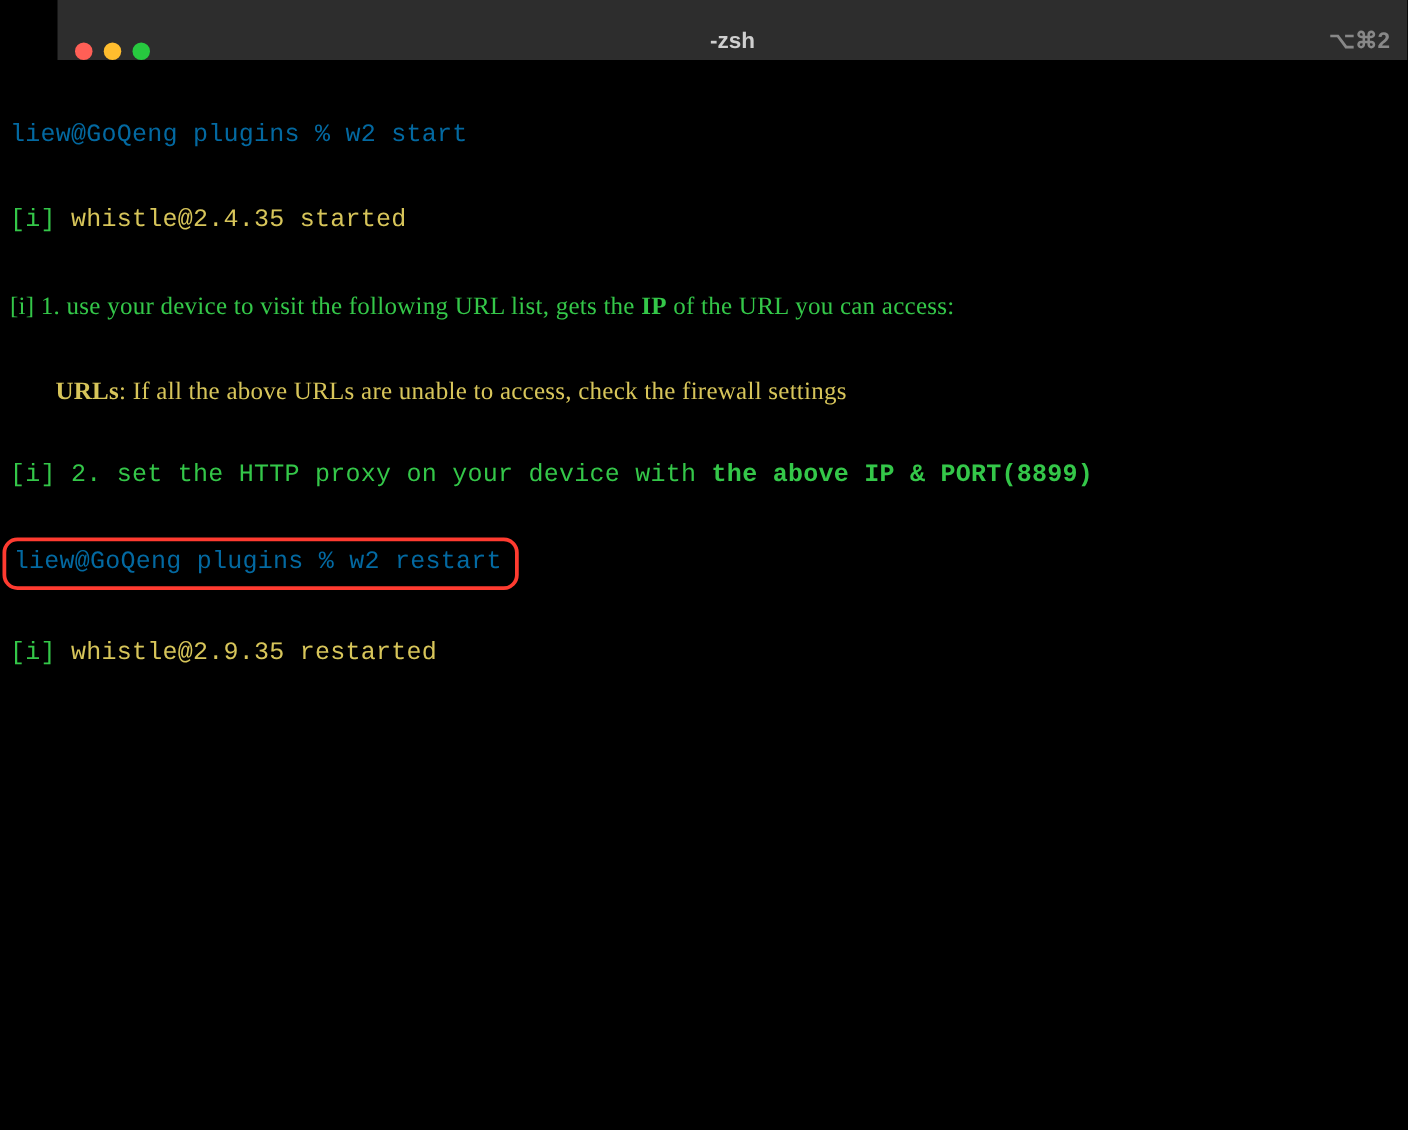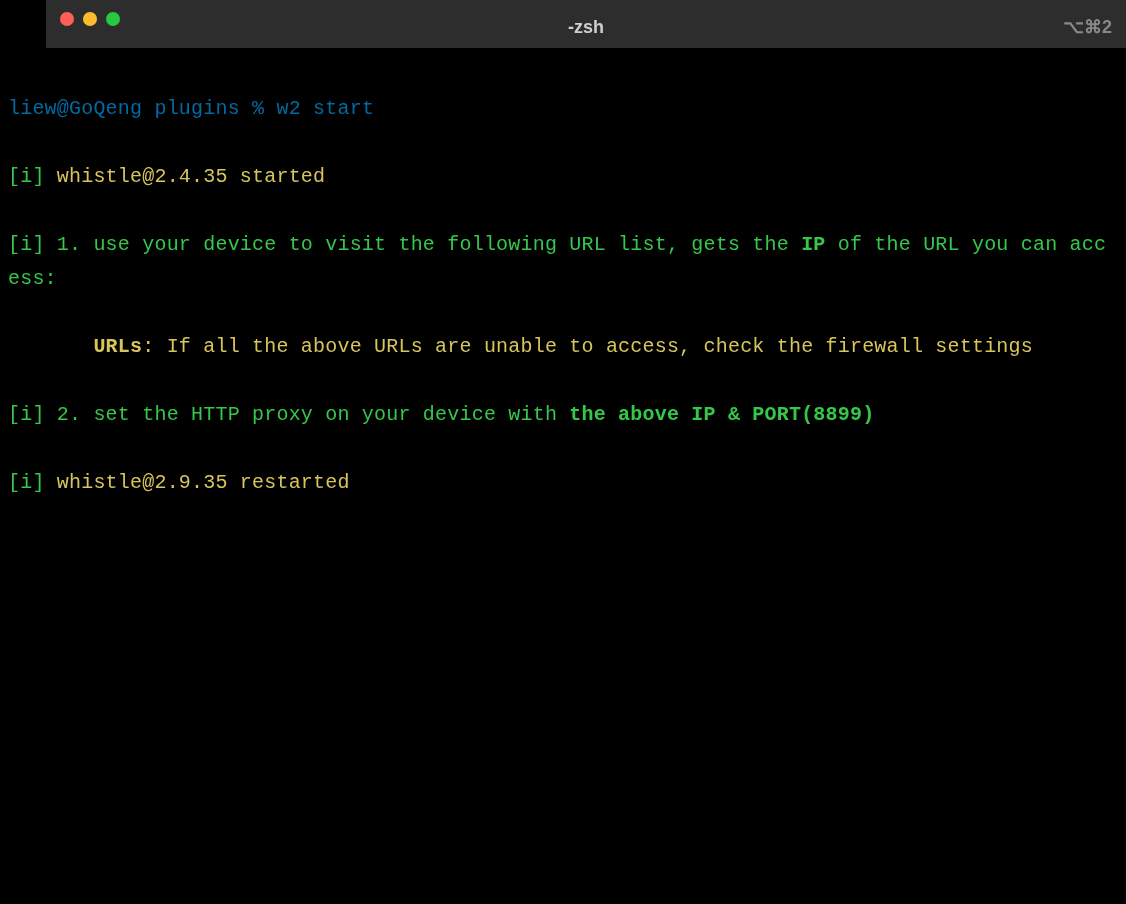--- a/index.html
+++ b/index.html
@@ -8,23 +8,23 @@
     background: #000;
     font-family: Menlo, Monaco, "Courier New", monospace;
     font-size: 20px;
     line-height: 1.7;
     color: #ccc;
   }
   .titlebar {
     height: 48px;
     background: #2d2d2d;
     display: flex;
-    align-items: flex-start;
+    align-items: flex-end;
     position: relative;
-    padding: 12px 14px;
+    padding: 0 14px;
     margin-left: 46px;
   }
   .traffic-lights { display: flex; gap: 9px; align-items: center; }
   .tl { width: 14px; height: 14px; border-radius: 50%; display: block; }
   .tl.red { background: #ff5f56; }
   .tl.yellow { background: #ffbd2e; }
   .tl.green { background: #27c93f; }
   .title {
     position: absolute;
     left: 50%;
@@ -43,21 +43,21 @@
   }
   .terminal {
     padding: 10px 8px 8px 8px;
     white-space: pre;
     letter-spacing: 0.2px;
   }
   .terminal .green { color: #34c749; }
   .terminal .yellow { color: #d7c55a; }
   .terminal .white { color: #0369a1; }
   .terminal .bold { font-weight: 700; }
-  .wrapline { white-space: pre-wrap; word-break: break-all; }
+  .wrapline { white-space: pre-wrap; word-break: break-all; font-family: Liberation Serif, serif; }
   .highlight-box {
     display: inline-block;
     border: 3px solid #ff3b30;
     border-radius: 12px;
     padding: 0 10px 2px 6px;
     margin-left: -6px;
     margin-top: -2px;
   }
 </style>
 </head>
@@ -72,20 +72,21 @@
   <div class="title">-zsh</div>
   <div class="titlebar-right">⌥⌘2</div>
 </div>
 
 <div class="terminal">
 <div><span class="white">liew@GoQeng</span><span class="white"> </span><span class="white">plugins</span><span class="white"> % </span><span class="white">w2 start</span></div>
 <div><span class="green">[i]</span><span class="yellow"> whistle@2.4.35 started</span></div>
 <div class="wrapline"><span class="green">[i]</span><span class="green"> 1. use your device to visit the following URL list, gets the </span><span class="green bold">IP</span><span class="green"> of the URL you can access:</span></div>
 <div class="wrapline"><span>       </span><span class="yellow bold">URLs</span><span class="yellow">: If all the above URLs are unable to access, check the firewall settings</span></div>
 <div><span class="green">[i]</span><span class="green"> 2. set the HTTP proxy on your device with </span><span class="green bold">the above IP &amp; PORT(8899)</span></div>
+<div><span class="highlight-box"><span class="white">liew@GoQeng</span><span class="white"> </span><span class="white">plugins</span><span class="white"> % </span><span class="white">w2 restart</span></span></div>
 <div><span class="green">[i]</span><span class="yellow"> whistle@2.9.35 restarted</span></div>
 
 
 
 
 
 
 
 
 

